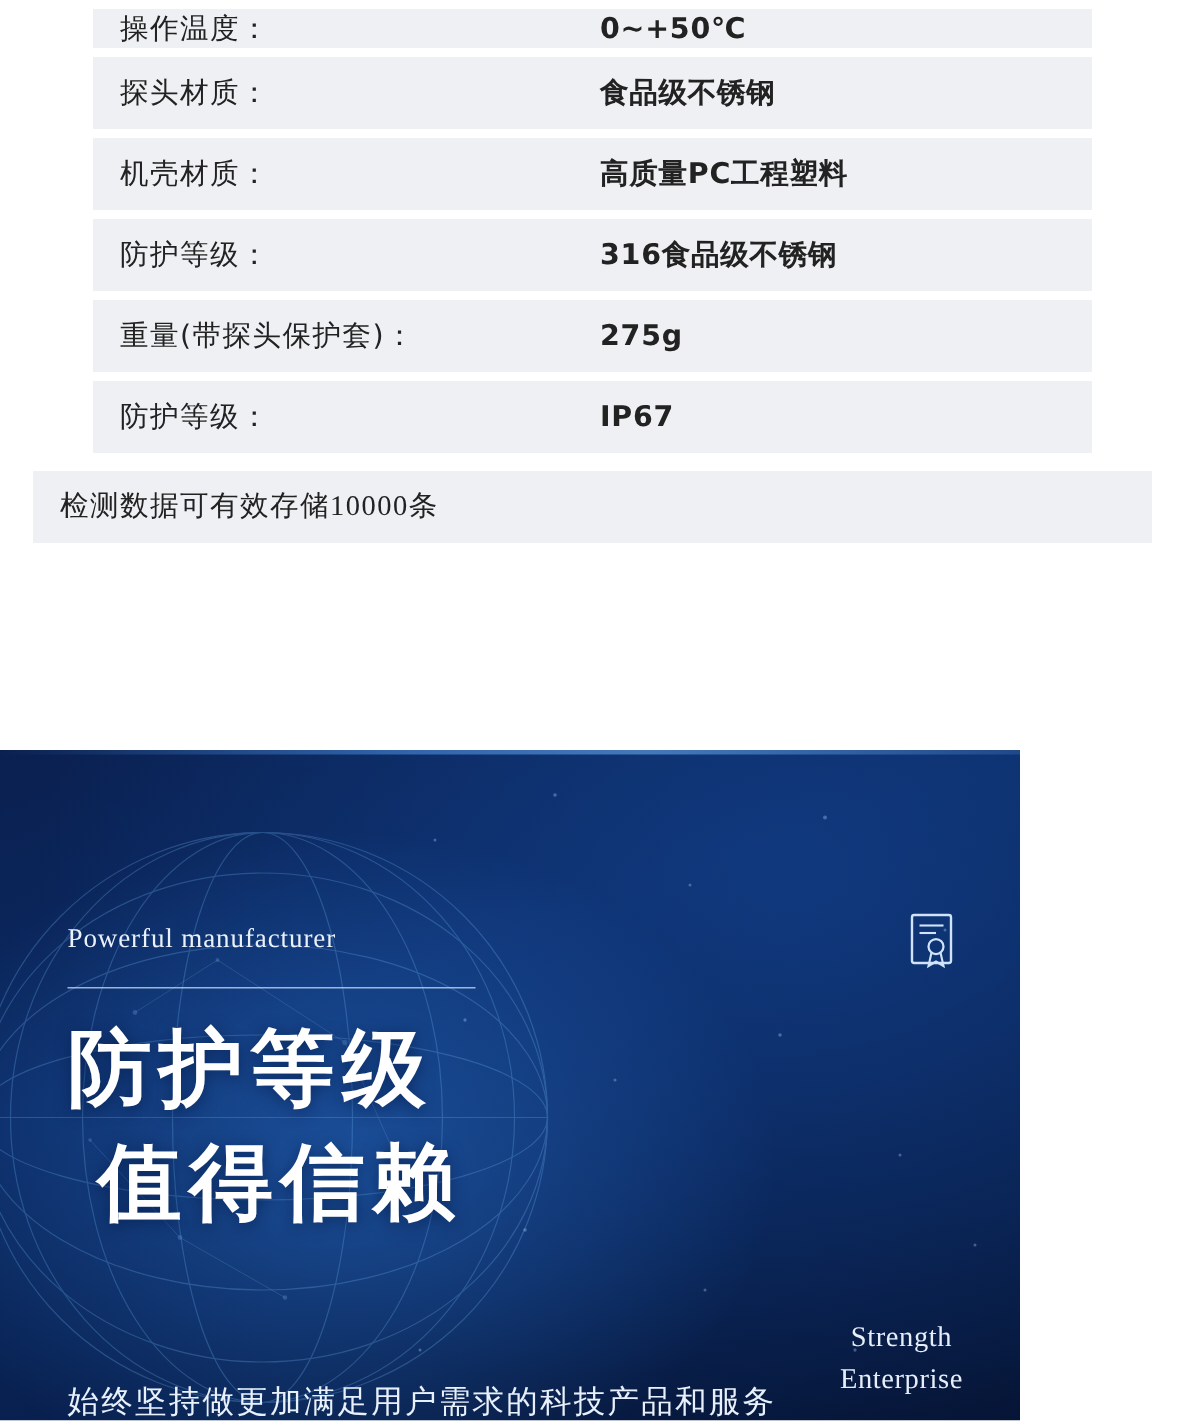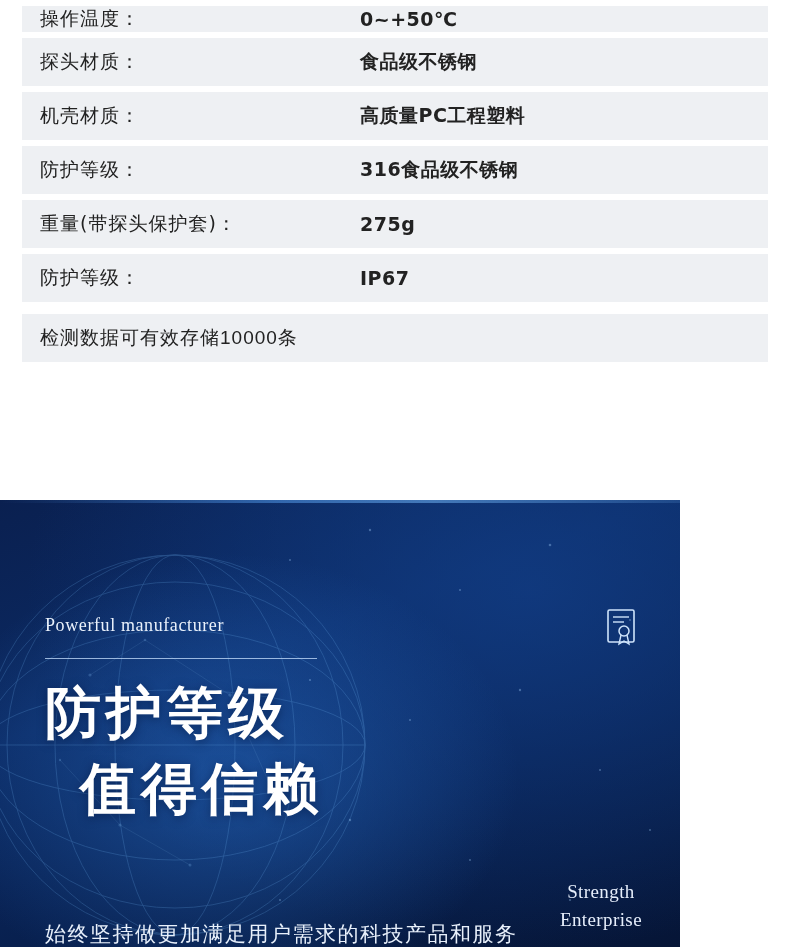--- a/index.html
+++ b/index.html
@@ -22,21 +22,21 @@
   .spec-section {
     position: relative;
     width: 790px;
     height: 500px;
     background: #ffffff;
     padding: 0 22px;
     overflow: hidden;
   }
 
   .spec-table {
-    width: 746px;
+    width: 666px;
     margin: 0 auto;
     border-collapse: separate;
     border-spacing: 0 6px;
     table-layout: fixed;
   }
 
   .spec-row td {
     background: #eef0f3;
     height: 48px;
     vertical-align: middle;
@@ -59,21 +59,21 @@
   .spec-note {
     background: #eef0f3;
     width: 746px;
     margin: 6px auto 0 auto;
     height: 48px;
     line-height: 48px;
     padding-left: 18px;
     font-size: 19px;
     color: #222222;
     letter-spacing: 1px;
-    font-family: Liberation Sans, sans-serif;
+    font-family: Liberation Serif, serif;
   }
 
   
   .spec-row.clipped td {
     height: 18px;
   }
 
   
   .banner {
     position: relative;
@@ -139,21 +139,21 @@
   .banner-title {
     font-family: "DejaVu Sans", "Liberation Sans", sans-serif;
     font-size: 56px;
     font-weight: bold;
     line-height: 1.35;
     letter-spacing: 5px;
     color: #ffffff;
     text-shadow: 0 2px 10px rgba(0,20,60,0.55);
   }
   .banner-title .line2 {
-    margin-left: 35px;
+    margin-left: 20px;
     display: block;
   }
 
   .banner-sub {
     position: absolute;
     left: 45px;
     top: 420px;
     font-family: "DejaVu Sans", "Liberation Sans", sans-serif;
     font-size: 21px;
     color: #e8f0fb;

